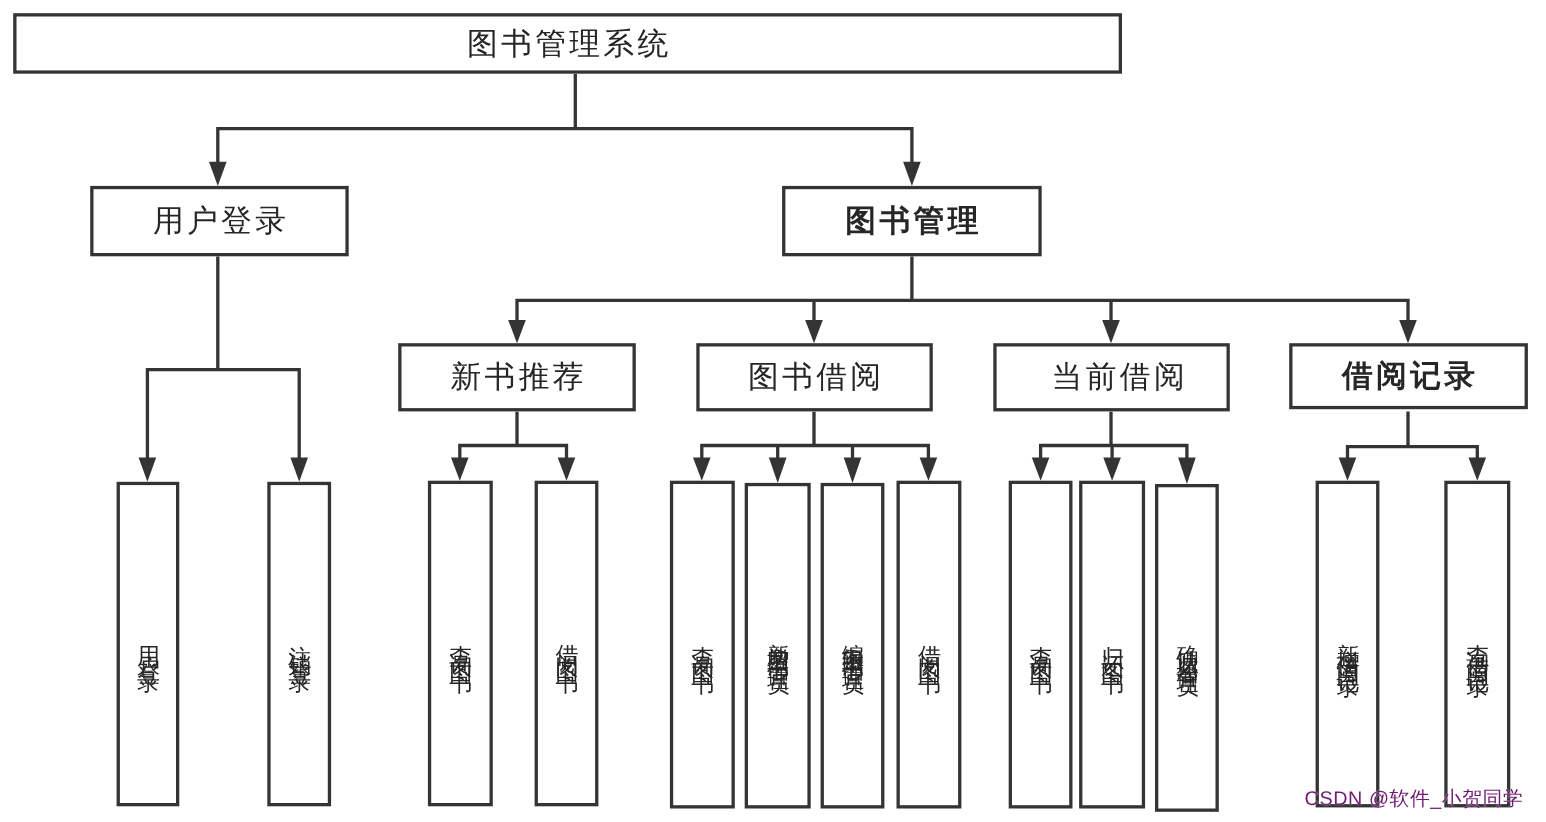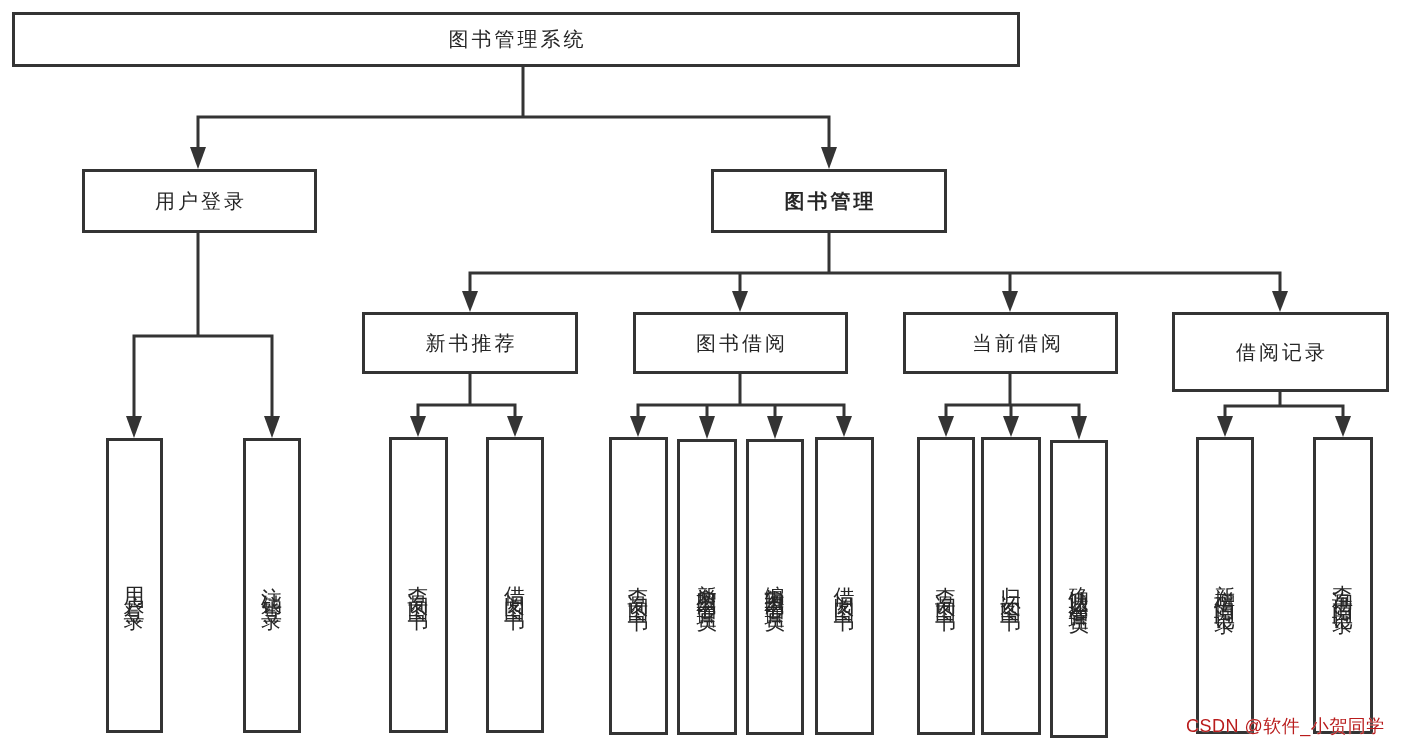--- a/index.html
+++ b/index.html
@@ -28,40 +28,40 @@
     box-sizing: border-box;
     border: 3px solid #343434;
     background: #ffffff;
     color: #262626;
     display: flex;
     align-items: center;
     justify-content: center;
     z-index: 2;
   }
   .hbox {
-    font-size: 20px;
+    font-size: 28px;
     letter-spacing: 3px;
     text-indent: 3px; 
     white-space: nowrap;
   }
   .leaf {
     writing-mode: vertical-rl;
     text-orientation: mixed;
     font-size: 21px;
     letter-spacing: 8px;
     line-height: 1;
     white-space: nowrap;
   }
   .watermark {
     position: absolute;
     left: 1186px;
     top: 714px;
     font-size: 18px;
     letter-spacing: 0.5px;
-    color: #b91c1c;
+    color: #701a75;
     text-shadow: 0 0 1px #ffffff;
     white-space: nowrap;
     z-index: 3;
   }
 </style>
 </head>
 <body>
 
 <div class="canvas">
 
@@ -113,21 +113,21 @@
   </svg>
 
   <div class="box hbox" style="left:12px; top:12px; width:1008px; height:55px;">图书管理系统</div>
 
   <div class="box hbox" style="left:82px; top:169px; width:235px; height:64px;">用户登录</div>
   <div class="box hbox" style="left:711px; top:169px; width:236px; height:64px;font-weight:bold;">图书管理</div>
 
   <div class="box hbox" style="left:362px; top:312px; width:216px; height:62px;">新书推荐</div>
   <div class="box hbox" style="left:633px; top:312px; width:215px; height:62px;">图书借阅</div>
   <div class="box hbox" style="left:903px; top:312px; width:215px; height:62px;padding-left:12px;">当前借阅</div>
-  <div class="box hbox" style="left:1172px; top:312px; width:217px; height:80px;">借阅记录</div>
+  <div class="box hbox" style="left:1172px; top:312px; width:217px; height:60px;font-weight:bold;">借阅记录</div>
 
   <div class="box leaf" style="left:106px; top:438px; width:57px; height:295px;">用户登录</div>
   <div class="box leaf" style="left:243px; top:438px; width:58px; height:295px;">注销登录</div>
 
   <div class="box leaf" style="left:389px; top:437px; width:59px; height:296px;">查询图书</div>
   <div class="box leaf" style="left:486px; top:437px; width:58px; height:296px;">借阅图书</div>
 
   <div class="box leaf" style="left:609px; top:437px; width:59px; height:298px;">查询图书</div>
   <div class="box leaf" style="left:677px; top:439px; width:60px; height:296px; letter-spacing:4px; font-size:20px;">新增图书（管理员）</div>
   <div class="box leaf" style="left:746px; top:439px; width:58px; height:296px; letter-spacing:4px; font-size:20px;">编辑图书（管理员）</div>

